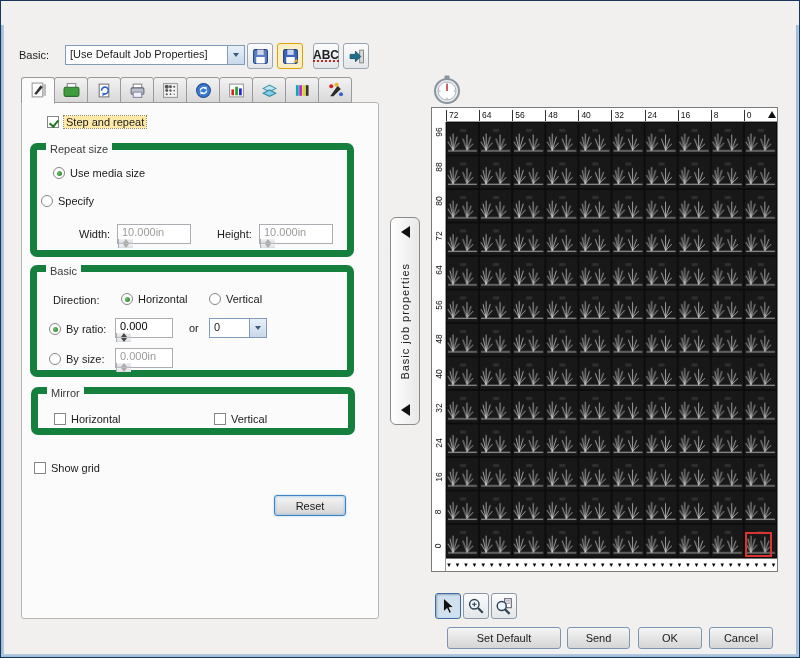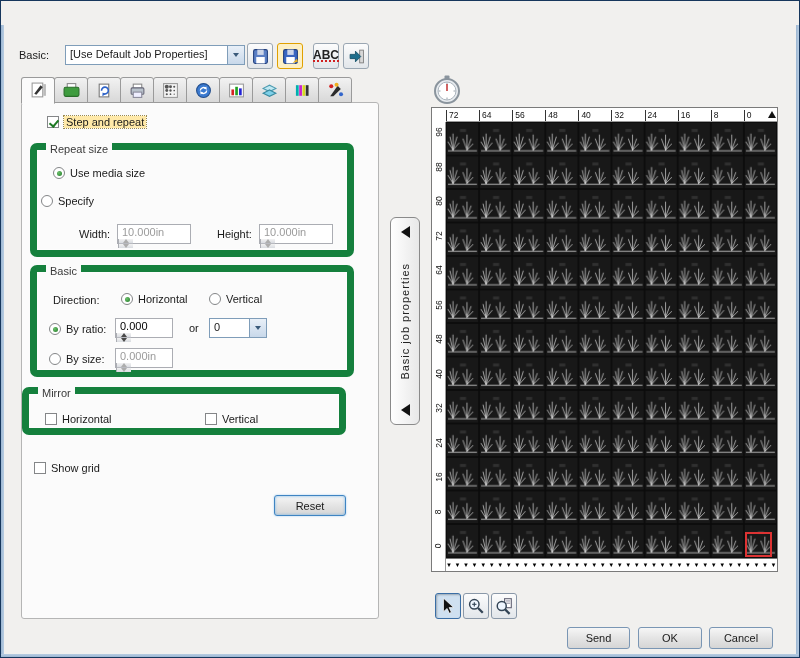--- a/index.html
+++ b/index.html
@@ -316,21 +316,21 @@
             <div class="sb">
               <span class="tri-up"></span>
             </div>
             <div class="sb">
               <span class="tri-down"></span>
             </div>
           </div>
       </div>
     </div>
 
-    <div class="group" style="left:0;top:284px;width:324px;height:48px">
+    <div class="group" style="left:9px;top:284px;width:324px;height:48px">
       <span class="gcaption">Mirror</span>
       <div class="ctl-row" style="left:16px;top:18px">
         <span class="cb"></span>
         <span class="lbl">Horizontal</span>
       </div>
       <div class="ctl-row" style="left:176px;top:18px">
         <span class="cb"></span>
         <span class="lbl">Vertical</span>
       </div>
     </div>
@@ -465,20 +465,23 @@
   <div class="toolbtn" style="left:490px">
     <svg viewBox="0 0 16 16">
         <rect x="8.5" y="1.5" width="6" height="8" fill="#fff" stroke="#667"></rect>
         <line x1="9.5" y1="3.5" x2="13.5" y2="3.5" stroke="#99a"></line>
         <line x1="9.5" y1="5.5" x2="13.5" y2="5.5" stroke="#99a"></line>
         <circle cx="6" cy="8" r="4" fill="#eef6ff" stroke="#334455" stroke-width="1.3"></circle>
         <line x1="9" y1="11" x2="13" y2="15" stroke="#334455" stroke-width="2"></line>
       </svg>
   </div>
 
+  <div class="btn fbtn" style="left:446px;width:114px">
+      <span>Set Default</span>
+    </div>
   <div class="btn fbtn" style="left:566px;width:63px">
       <span>Send</span>
     </div>
   <div class="btn fbtn" style="left:637px;width:64px">
       <span>OK</span>
     </div>
   <div class="btn fbtn" style="left:708px;width:64px">
       <span>Cancel</span>
     </div>
 

